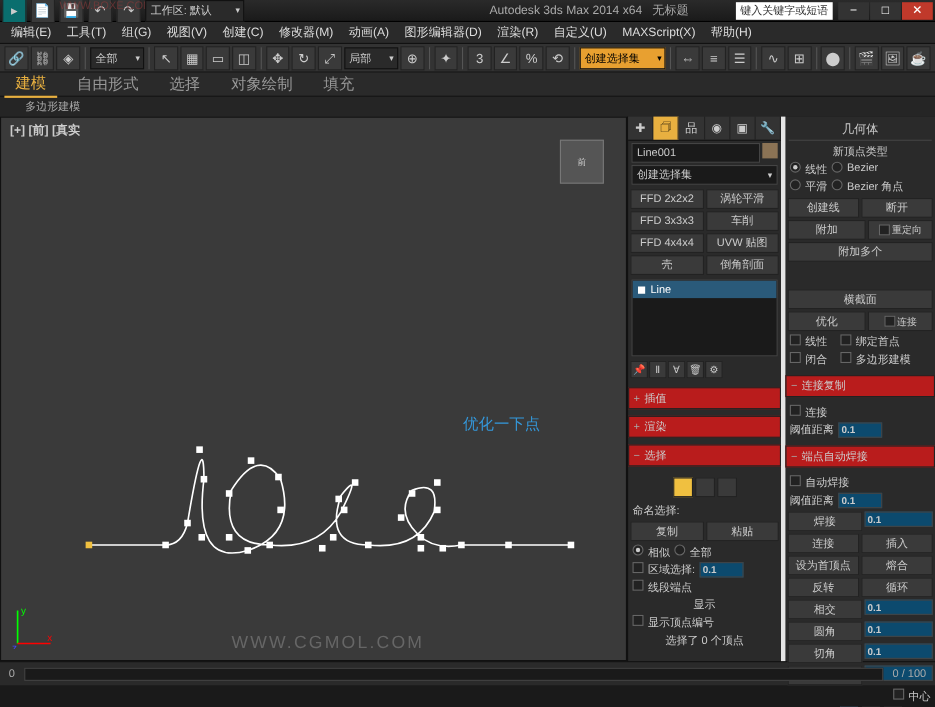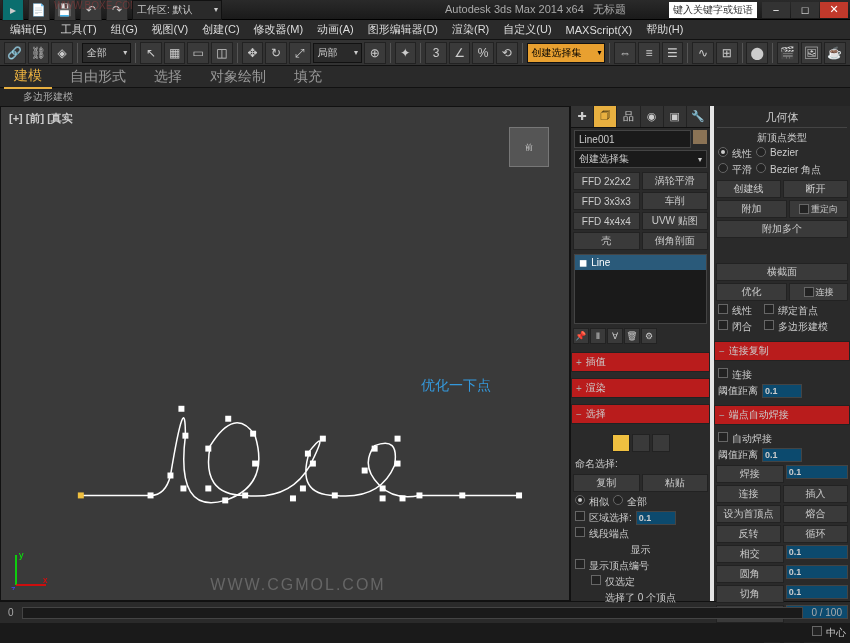--- a/index.html
+++ b/index.html
@@ -271,24 +271,20 @@
           <span class="chk"></span>
           <span>线段端点</span>
         </div>
       <div class="row" style="justify-content:center">
           <span>显示</span>
         </div>
       <div class="row">
           <span class="chk"></span>
           <span>显示顶点编号</span>
         </div>
-      <div class="row" style="padding-left:20px">
-          <span class="chk"></span>
-          <span>仅选定</span>
-        </div>
       <div class="row" style="justify-content:center">
           <span>选择了 0 个顶点</span>
         </div>
     </div>
 
     <div class="panel-right">
       <div class="geo-title">几何体</div>
       <div class="row" style="justify-content:center">
           <span>新顶点类型</span>
         </div>

